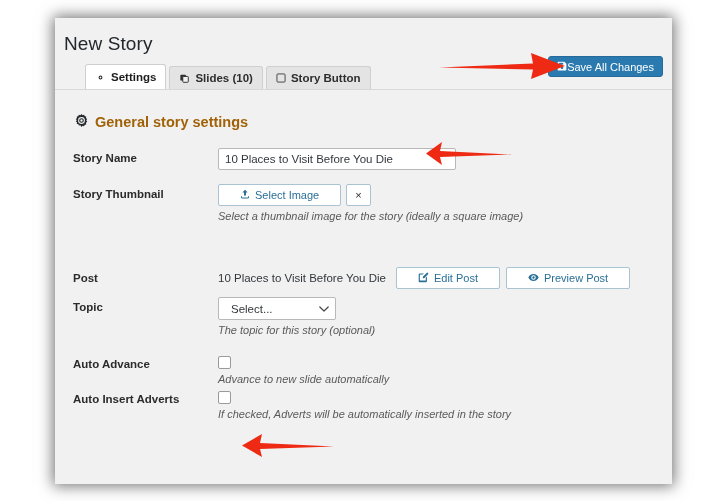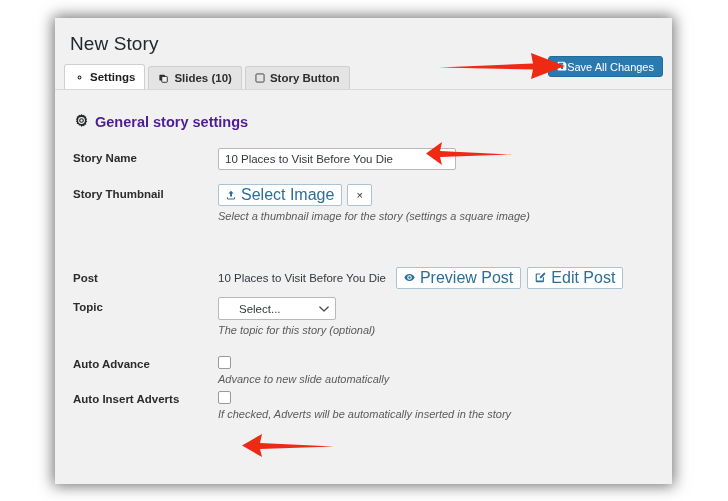--- a/index.html
+++ b/index.html
@@ -32,21 +32,21 @@
     width: 617px;
     height: 466px;
     background: #f1f1f1;
     box-shadow: 0 0 14px 2px rgba(0,0,0,0.55);
     overflow: hidden;
   }
 
   
   .page-title {
     position: absolute;
-    left: 15px;
+    left: 9px;
     top: 15px;
     font-size: 19px;
     font-weight: 400;
     color: #23282d;
     letter-spacing: 0.1px;
     white-space: nowrap;
   }
 
   
   .nav-tabs {
@@ -73,20 +73,21 @@
     border-radius: 3px 3px 0 0;
     box-sizing: border-box;
     cursor: pointer;
     white-space: nowrap;
   }
   .nav-tab.active {
     background: #ffffff;
     border-color: #cfcfcf;
     color: #1d1d1d;
     height: 25px;
+    margin-left: 21px;
   }
   .tab-ico { display: inline-flex; align-items: center; }
 
   
   .btn-save {
     position: absolute;
     right: 9px;
     top: 38px;
     display: inline-flex;
     align-items: center;
@@ -114,21 +115,21 @@
     border-top: 1px solid #d8d8d8;
   }
 
   .section-head {
     display: flex;
     align-items: center;
     gap: 7px;
     margin: 24px 0 0 20px;
     font-size: 14.5px;
     font-weight: bold;
-    color: #4c1d95;
+    color: #a16207;
     white-space: nowrap;
   }
 
   .form {
     margin-top: 18px;
   }
   .row {
     position: relative;
     display: flex;
     align-items: flex-start;
@@ -178,22 +179,22 @@
   .input-group .text-input {
     border-radius: 2px 0 0 2px;
     border-right: none;
   }
 
   .btn-outline {
     display: inline-flex;
     align-items: center;
     gap: 5px;
     height: 22px;
-    padding: 0 7px;
-    font-size: 16px;
+    padding: 0 21px;
+    font-size: 11px;
     color: #2a6f97;
     background: #ffffff;
     border: 1px solid #a9c3d3;
     border-radius: 2px;
     box-sizing: border-box;
     cursor: pointer;
     white-space: nowrap;
   }
   .btn-clear {
     margin-left: 5px;
@@ -204,21 +205,21 @@
 
   
   .select-wrap {
     position: relative;
     display: inline-block;
     width: 118px;
   }
   .select-box {
     width: 118px;
     height: 23px;
-    padding: 0 22px 0 20px;
+    padding: 0 22px 0 12px;
     font-family: "Liberation Sans", sans-serif;
     font-size: 11.5px;
     color: #32373c;
     background: #ffffff;
     border: 1px solid #b8b8b8;
     border-radius: 2px;
     box-sizing: border-box;
     appearance: none;
     -webkit-appearance: none;
     outline: none;
@@ -343,46 +344,46 @@
                     <path d="M8 1L3.8 5.6h2.6v4.6h3.2V5.6h2.6L8 1z"></path>
                     <path d="M1.6 11.4v2.2c0 .77.63 1.4 1.4 1.4h10c.77 0 1.4-.63 1.4-1.4v-2.2h-1.6v2H3.2v-2H1.6z"></path>
                   </svg>
                 </span>
                 <span>Select Image</span>
               </div>
               <div class="btn-outline btn-clear">
                 <span>×</span>
               </div>
             </div>
-            <div class="help">Select a thumbnail image for the story (settings a square image)</div>
+            <div class="help">Select a thumbnail image for the story (ideally a square image)</div>
           </div>
         </div>
 
         <div class="row post-row" style="margin-top:45px;margin-bottom:8px;">
           <div class="row-label" style="padding-top:0;">Post</div>
           <div class="row-field" style="display:flex;align-items:center;">
             <span class="post-value">10 Places to Visit Before You Die</span>
             <div class="post-actions">
               <div class="btn-outline">
                 <span>
                   <svg width="11" height="11" viewBox="0 0 16 16" fill="#2a6f97" aria-hidden="true">
+                    <path d="M1 3.4A1.4 1.4 0 0 1 2.4 2h6.2L6.9 3.7H2.7v8.6h8.6V8.4L13 6.7v6.9A1.4 1.4 0 0 1 11.6 15H2.4A1.4 1.4 0 0 1 1 13.6V3.4z"></path>
+                    <path d="M14.6 1.4a1.4 1.4 0 0 0-2 0L7 7v2h2l5.6-5.6a1.4 1.4 0 0 0 0-2z"></path>
+                  </svg>
+                </span>
+                <span>Edit Post</span>
+              </div>
+              <div class="btn-outline">
+                <span>
+                  <svg width="11" height="11" viewBox="0 0 16 16" fill="#2a6f97" aria-hidden="true">
                     <path d="M8 3C4.5 3 1.6 5.3.5 8c1.1 2.7 4 5 7.5 5s6.4-2.3 7.5-5c-1.1-2.7-4-5-7.5-5zm0 8.3A3.3 3.3 0 1 1 8 4.7a3.3 3.3 0 0 1 0 6.6z"></path>
                     <circle cx="8" cy="8" r="1.7"></circle>
                   </svg>
                 </span>
                 <span>Preview Post</span>
-              </div>
-              <div class="btn-outline">
-                <span>
-                  <svg width="11" height="11" viewBox="0 0 16 16" fill="#2a6f97" aria-hidden="true">
-                    <path d="M1 3.4A1.4 1.4 0 0 1 2.4 2h6.2L6.9 3.7H2.7v8.6h8.6V8.4L13 6.7v6.9A1.4 1.4 0 0 1 11.6 15H2.4A1.4 1.4 0 0 1 1 13.6V3.4z"></path>
-                    <path d="M14.6 1.4a1.4 1.4 0 0 0-2 0L7 7v2h2l5.6-5.6a1.4 1.4 0 0 0 0-2z"></path>
-                  </svg>
-                </span>
-                <span>Edit Post</span>
               </div>
             </div>
           </div>
         </div>
 
         <div class="row" style="margin-bottom:18px;">
           <div class="row-label">Topic</div>
           <div class="row-field">
             <div class="select-wrap">
               <select class="select-box">

